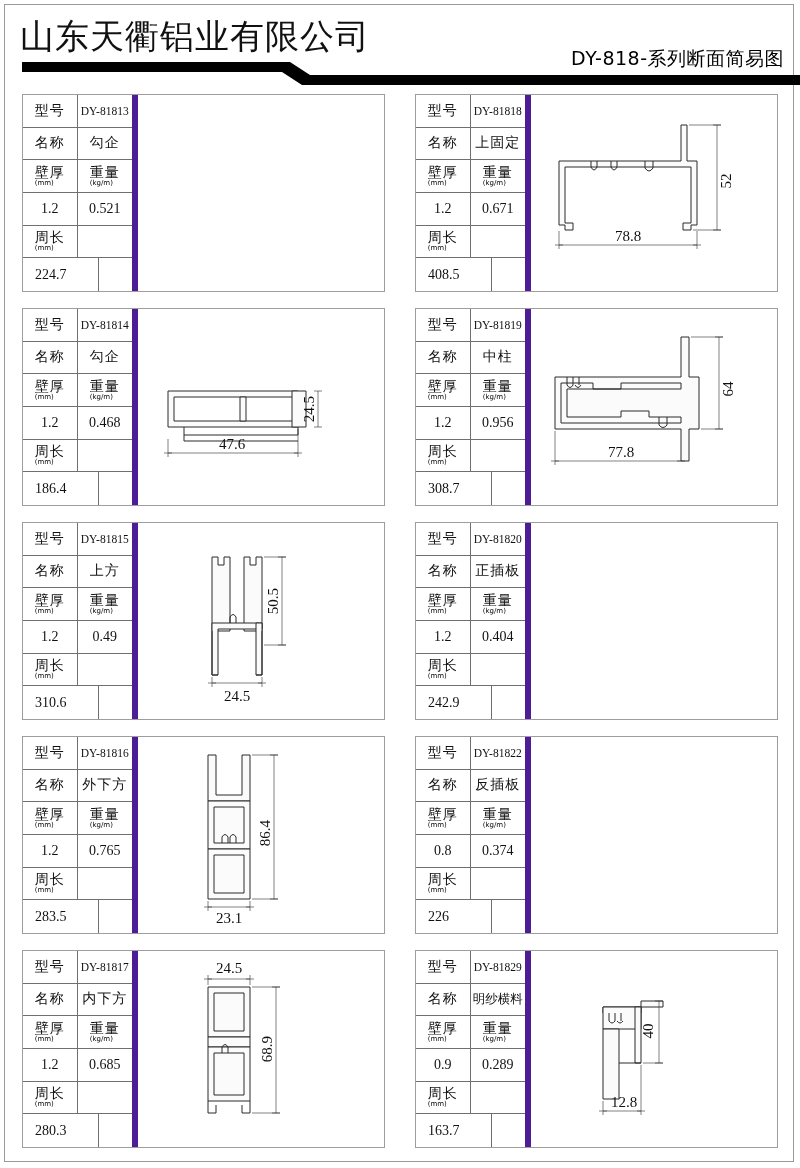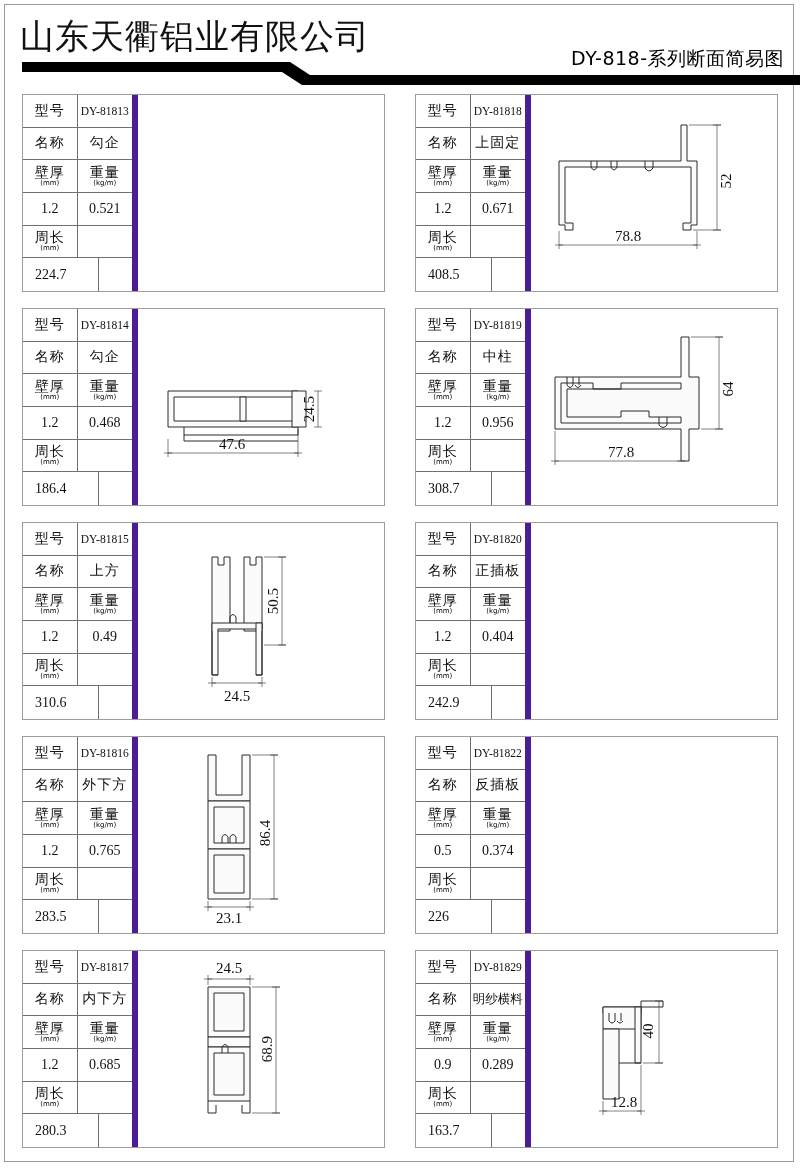--- a/index.html
+++ b/index.html
@@ -58,21 +58,21 @@
   .spec-row{display:flex;border-bottom:1px solid #6f6f6f;box-sizing:border-box;}
   .spec-row:last-child{border-bottom:none;margin-left:8px;}
   .cell{
     flex:1 1 50%;display:flex;align-items:center;justify-content:center;
     box-sizing:border-box;overflow:hidden;
     font-family:"DejaVu Sans","Liberation Sans",sans-serif;
   }
   .cell.lead{border-right:1px solid #6f6f6f;}
   .cell.full{flex:1 1 100%;justify-content:flex-start;padding-left:4px;}
   .lbl{font-size:14px;letter-spacing:1px;color:#111;}
-  .lbl-stack{display:flex;flex-direction:column;align-items:center;line-height:1.0;}
+  .lbl-stack{display:flex;flex-direction:column;line-height:1.0;}
   .lbl-stack .unit{font-size:7px;letter-spacing:0;margin-top:1px;}
   .val{font-size:14px;font-family:"Liberation Serif","DejaVu Serif",serif;color:#111;}
   .val.model{font-size:11.5px;letter-spacing:0;}
   .val.name{font-size:14px;font-family:"DejaVu Sans","Liberation Sans",sans-serif;letter-spacing:1px;}
   .val.name.long{font-size:12.5px;letter-spacing:0;}
   .val.perim{font-size:14px;}
 
   
   .draw{flex:1 1 auto;position:relative;overflow:hidden;}
   .draw svg{position:absolute;left:0;top:0;width:100%;height:100%;}
@@ -659,21 +659,21 @@
             </div>
           <div class="cell">
               <span class="lbl-stack">
                 <span class="lbl">重量</span>
                 <span class="unit">(kg/m)</span>
               </span>
             </div>
         </div>
         <div class="spec-row">
           <div class="cell lead">
-              <span class="val">0.5</span>
+              <span class="val">0.8</span>
             </div>
           <div class="cell">
               <span class="val">0.374</span>
             </div>
         </div>
         <div class="spec-row">
           <div class="cell lead">
               <span class="lbl-stack">
                 <span class="lbl">周长</span>
                 <span class="unit">(mm)</span>

